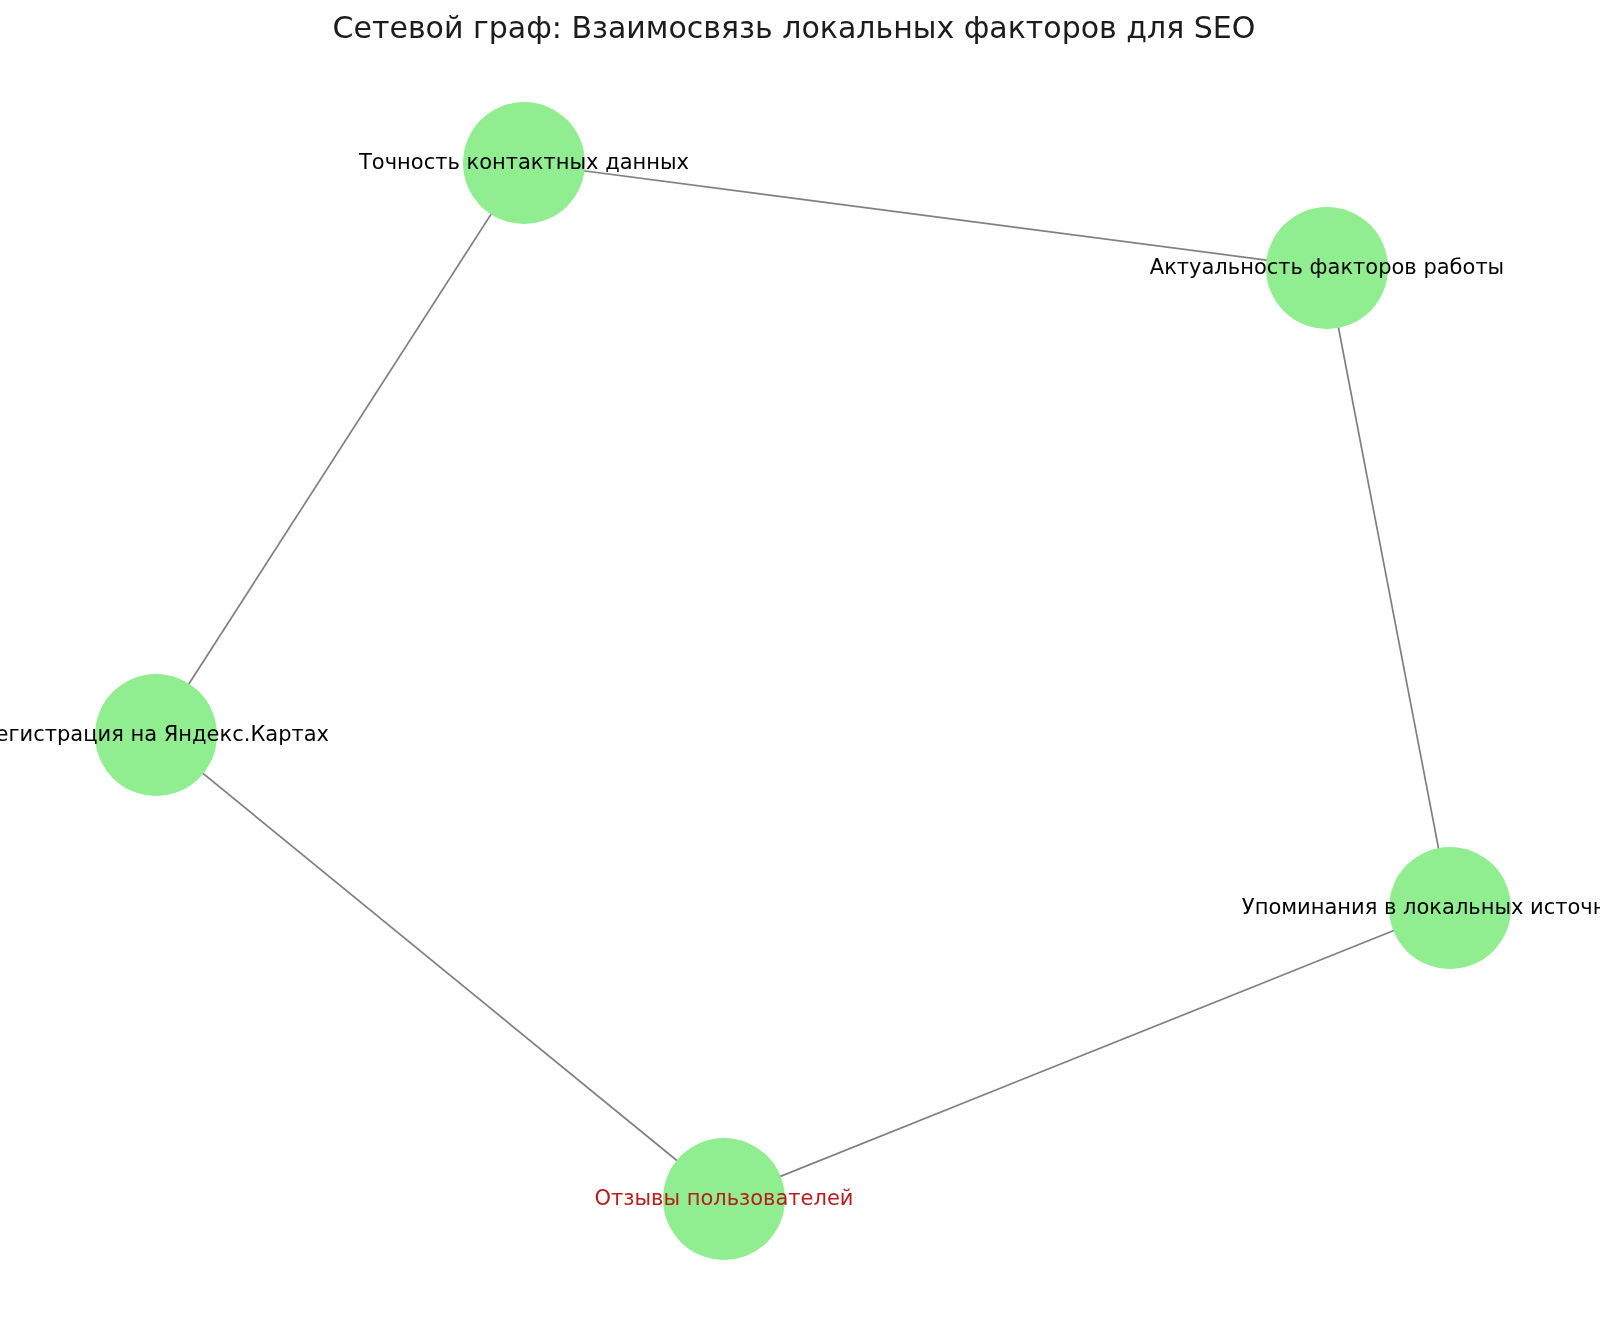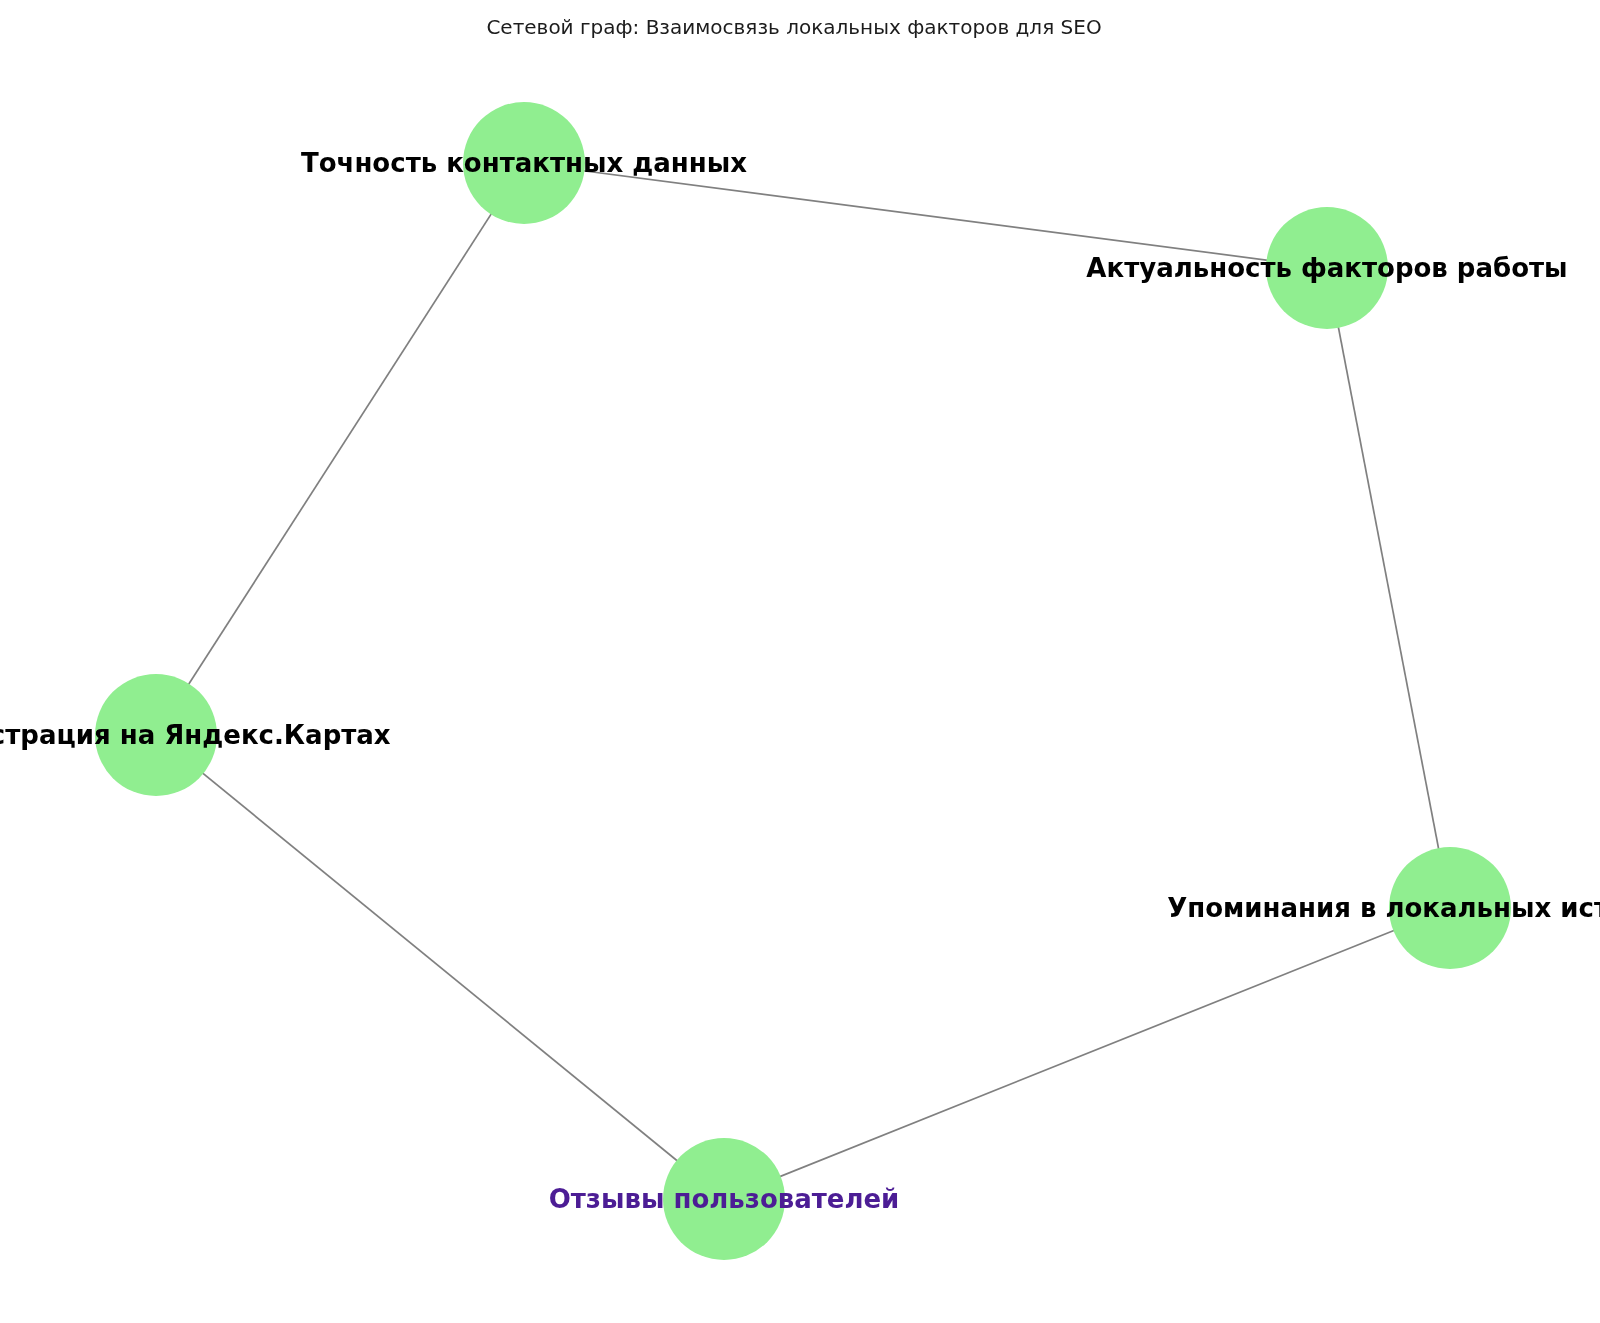--- a/index.html
+++ b/index.html
@@ -13,40 +13,40 @@
     height: 1323px;
     background: #ffffff;
     overflow: hidden;
     font-family: "DejaVu Sans", "Liberation Sans", sans-serif;
   }
   .title {
     position: absolute;
     left: 794px;
     top: 27px;
     transform: translate(-50%, -50%);
-    font-size: 20px;
+    font-size: 30px;
     font-weight: 400;
     color: #1c1c1c;
     white-space: nowrap;
   }
   .edges {
     position: absolute;
     left: 0;
     top: 0;
   }
   .node {
     position: absolute;
     border-radius: 50%;
     transform: translate(-50%, -50%);
   }
   .node-label {
     position: absolute;
     transform: translate(-50%, -50%);
-    font-size: 26px;
-    font-weight: 700;
+    font-size: 21px;
+    font-weight: 400;
     color: #000000;
     white-space: nowrap;
     line-height: 1.1;
   }
 </style>
 </head>
 <body>
 
 <div class="canvas">
   <div class="title">Сетевой граф: Взаимосвязь локальных факторов для SEO</div>
@@ -60,15 +60,15 @@
   <div id="nodes-layer">
       <div class="node" style="left: 524px; top: 163px; width: 122px; height: 122px; background: rgb(144, 238, 144);"></div>
       <div class="node-label" style="left: 524px; top: 163px; color: rgb(0, 0, 0);">Точность контактных данных</div>
       <div class="node" style="left: 1327px; top: 268px; width: 122px; height: 122px; background: rgb(144, 238, 144);"></div>
       <div class="node-label" style="left: 1327px; top: 268px; color: rgb(0, 0, 0);">Актуальность факторов работы</div>
       <div class="node" style="left: 156px; top: 735px; width: 122px; height: 122px; background: rgb(144, 238, 144);"></div>
       <div class="node-label" style="left: 156px; top: 735px; color: rgb(0, 0, 0);">Регистрация на Яндекс.Картах</div>
       <div class="node" style="left: 1450px; top: 908px; width: 122px; height: 122px; background: rgb(144, 238, 144);"></div>
       <div class="node-label" style="left: 1450px; top: 908px; color: rgb(0, 0, 0);">Упоминания в локальных источниках</div>
       <div class="node" style="left: 724px; top: 1199px; width: 122px; height: 122px; background: rgb(144, 238, 144);"></div>
-      <div class="node-label" style="left: 724px; top: 1199px; color: #4c1d95;">Отзывы пользователей</div>
+      <div class="node-label" style="left: 724px; top: 1199px; color: #b91c1c;">Отзывы пользователей</div>
     </div>
 </div>
 
 </body></html>

